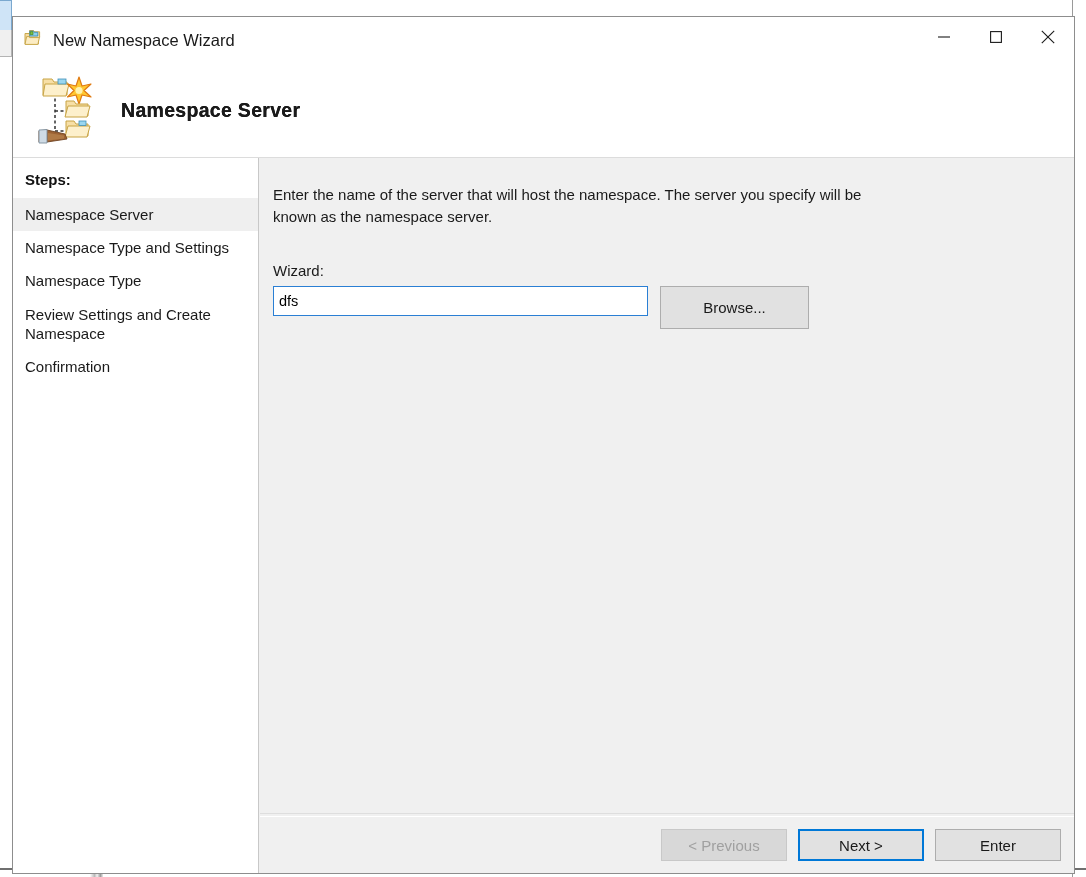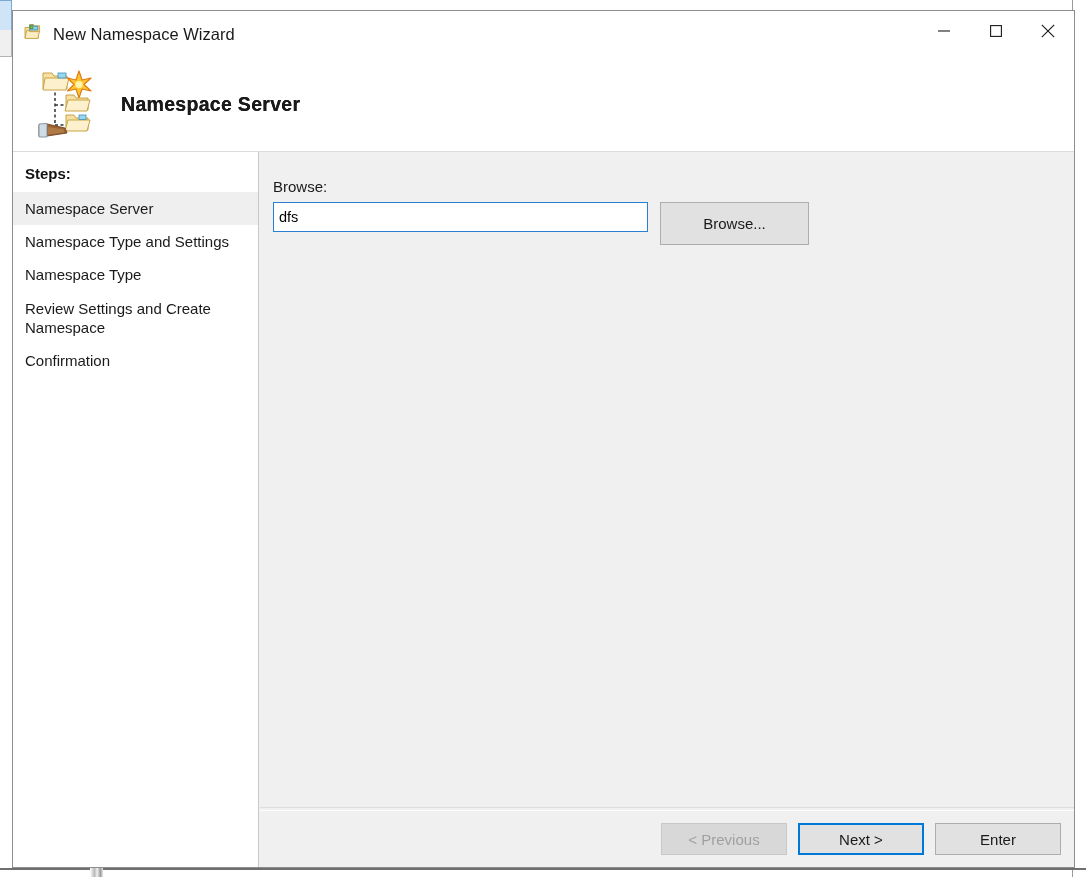--- a/index.html
+++ b/index.html
@@ -57,21 +57,21 @@
     position: absolute;
     left: 90px; top: 860px;
     width: 13px; height: 17px;
     background: linear-gradient(to right, #ffffff 0%, #b9b9b9 35%, #f2f2f2 55%, #9b9b9b 80%, #e9e9e9 100%);
   }
 
   
   #dialog {
     position: absolute;
     left: 12px;
-    top: 10px;
+    top: 16px;
     width: 1063px;
     height: 858px;
     background: #ffffff;
     border: 1px solid #8d8d8d;
     box-sizing: border-box;
     display: flex;
     flex-direction: column;
   }
 
   
@@ -392,22 +392,23 @@
         <span>Review Settings and Create Namespace</span>
       </div>
       <div class="step-item">
         <span>Confirmation</span>
       </div>
     </div>
 
     <div id="content-wrap">
 
       <div id="content">
-
-        <div id="server-label">Browse:</div>
+        <p id="instruction">Enter the name of the server that will host the namespace. The server you specify will be known as the namespace server.</p>
+
+        <div id="server-label">Wizard:</div>
 
         <div id="server-row">
           <input id="server-input" type="text" value="dfs" style="">
           <button id="browse-btn">Browse...</button>
         </div>
       </div>
 
       <div id="footer-sep"></div>
 
       <div id="footer">

